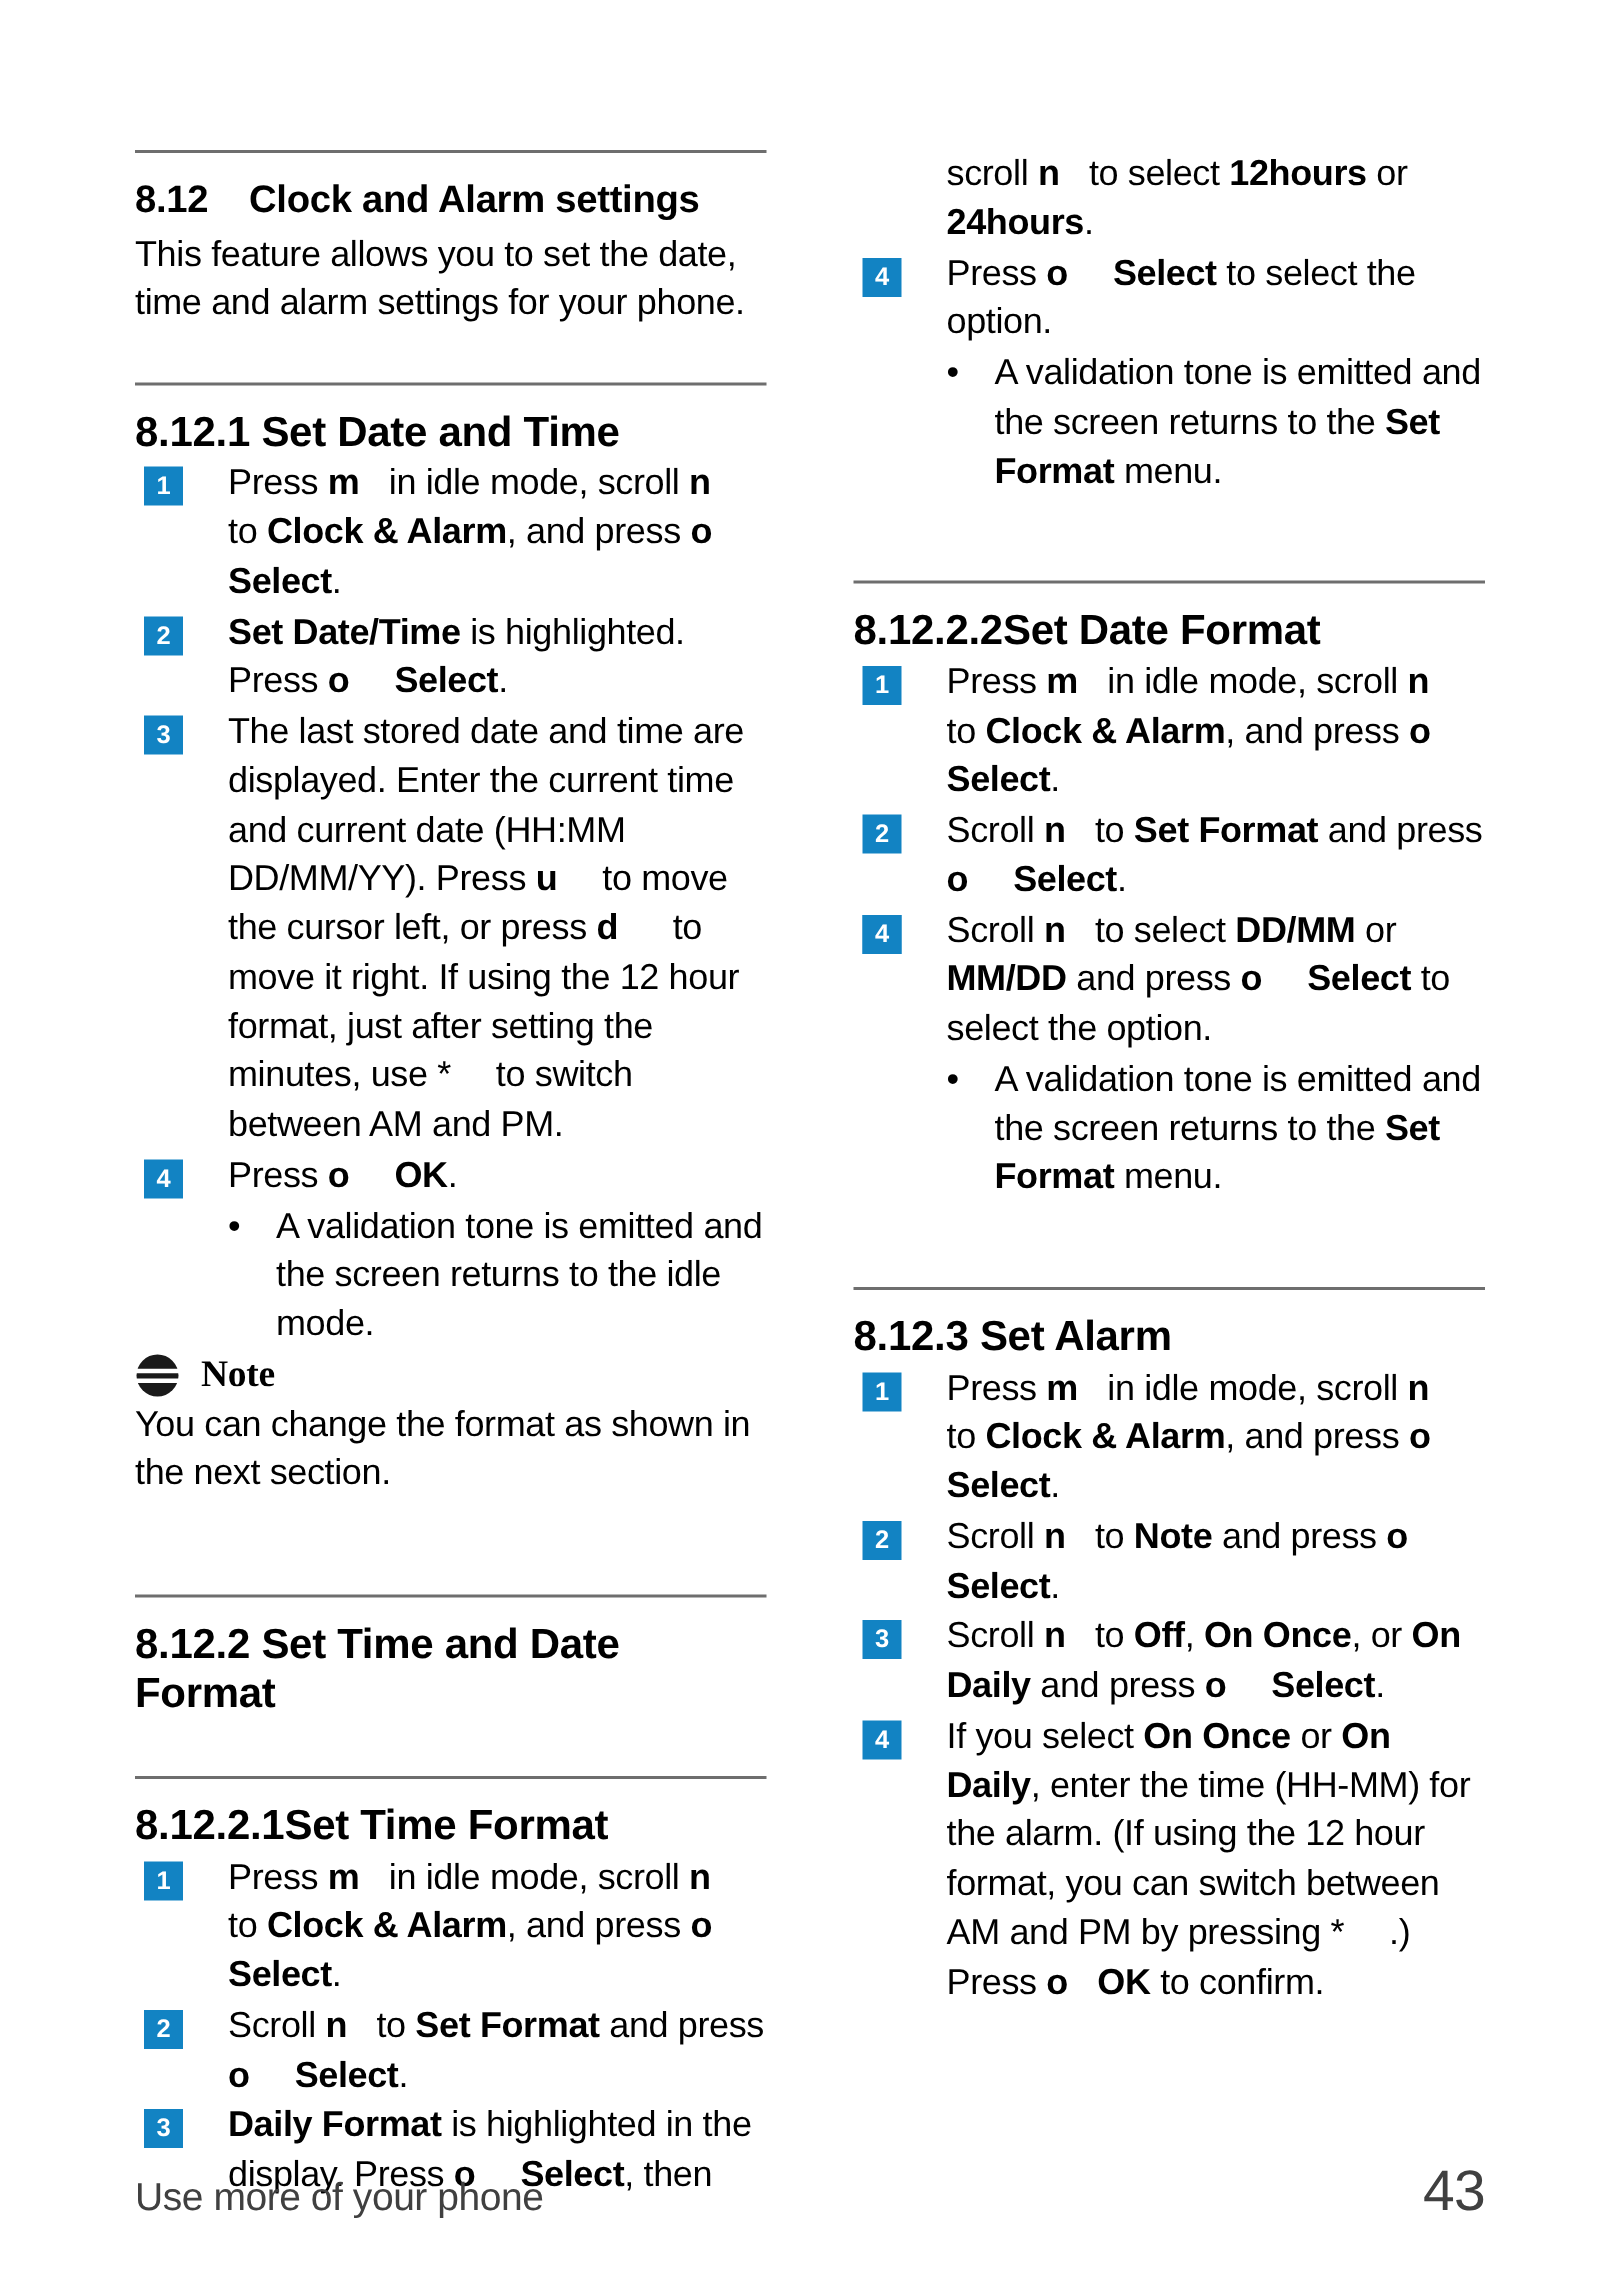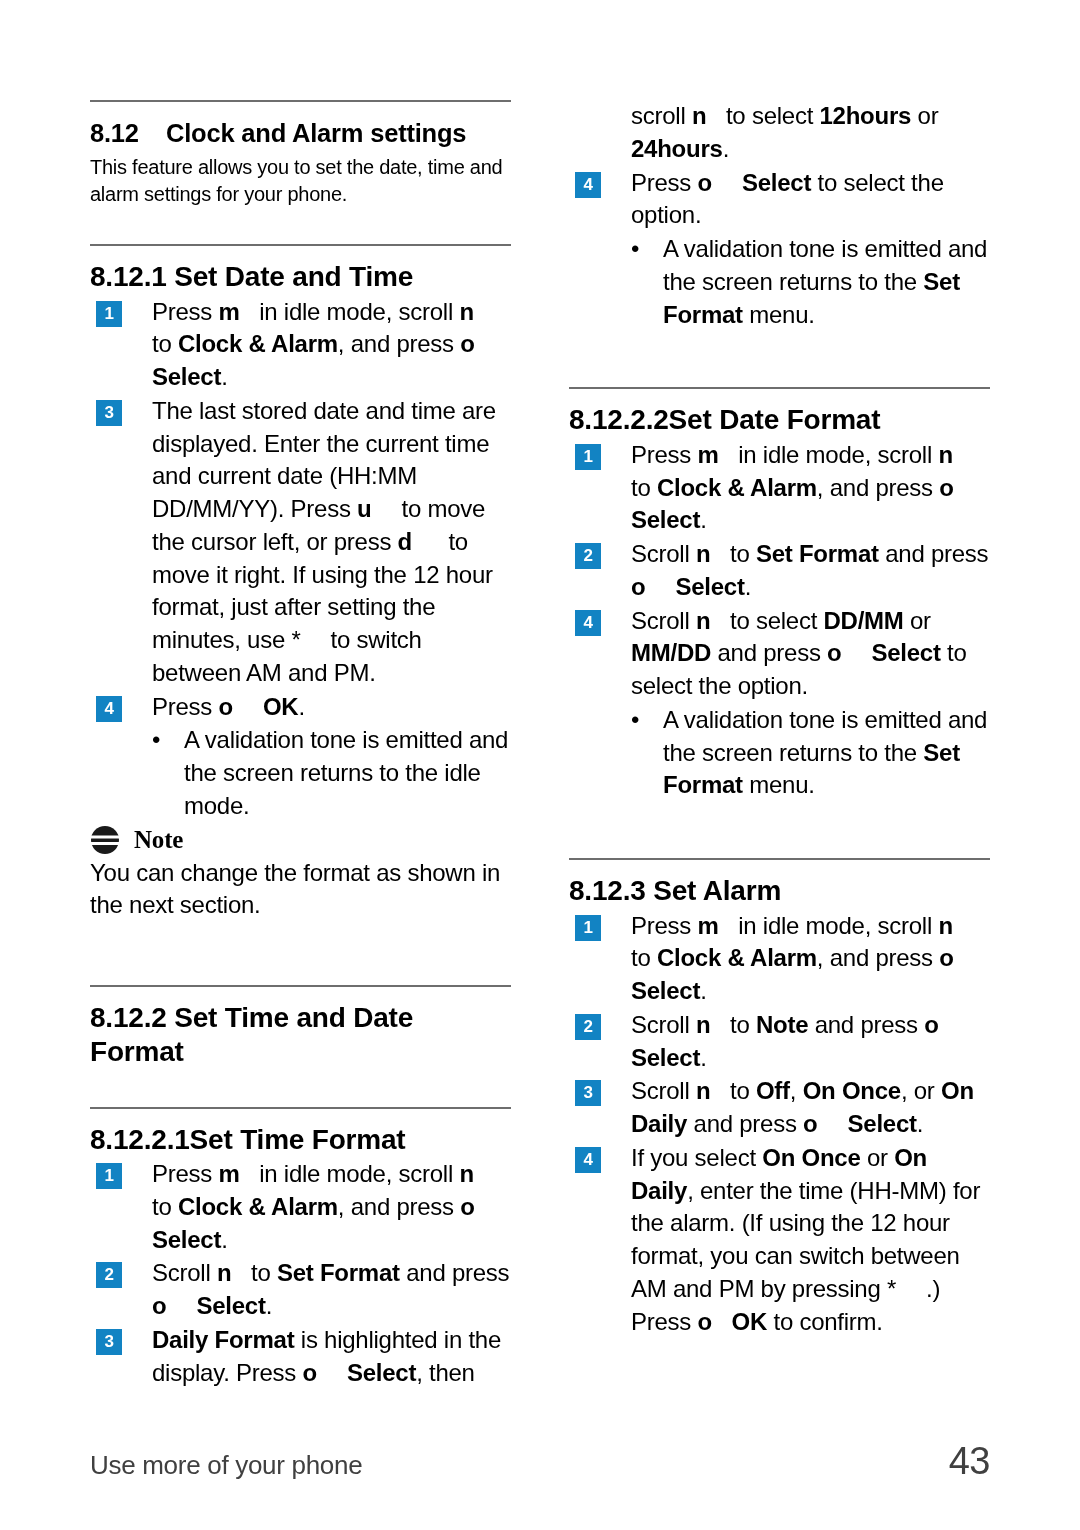--- a/index.html
+++ b/index.html
@@ -54,21 +54,21 @@
 
   h3.sub {
     font-size: 28px;
     font-weight: bold;
     margin: 14px 0 2px 0;
     letter-spacing: -0.2px;
     line-height: 1.2;
   }
 
   p.body {
-    font-size: 20px;
+    font-size: 24px;
     line-height: 1.35;
     margin: 0 0 0 0;
     letter-spacing: -0.25px;
   }
 
   
   .steps { margin: 0; padding: 0; }
   .step {
     position: relative;
     padding-left: 62px;
@@ -187,20 +187,21 @@
         <span>8.12.1</span>&nbsp;<span>Set Date and Time</span>
       </h3>
 
       <div class="steps">
           <div class="step">
             <span class="badge">1</span>
             <span class="step-text">Press <b>m</b><span class="sp"></span> in idle mode, scroll <b>n</b><span class="sp"></span> to <b>Clock &amp; Alarm</b>, and press <b>o</b><span class="sp"></span> <b>Select</b>.</span>
           </div>
           <div class="step">
             <span class="badge">2</span>
+            <span class="step-text"><b>Set Date/Time</b> is highlighted. Press <b>o</b><span class="sp-lg"></span><b>Select</b>.</span>
           </div>
           <div class="step">
             <span class="badge">3</span>
             <span class="step-text">The last stored date and time are displayed. Enter the current time and current date (HH:MM DD/MM/YY). Press <b>u</b><span class="sp-lg"></span>to move the cursor left, or press <b>d</b><span class="sp-lg"></span> to move it right. If using the 12 hour format, just after setting the minutes, use *<span class="sp-lg"></span>to switch between AM and PM.</span>
           </div>
           <div class="step">
             <span class="badge">4</span>
             <span class="step-text">Press <b>o</b><span class="sp-lg"></span><b>OK</b>.</span>
           </div>
         </div>

